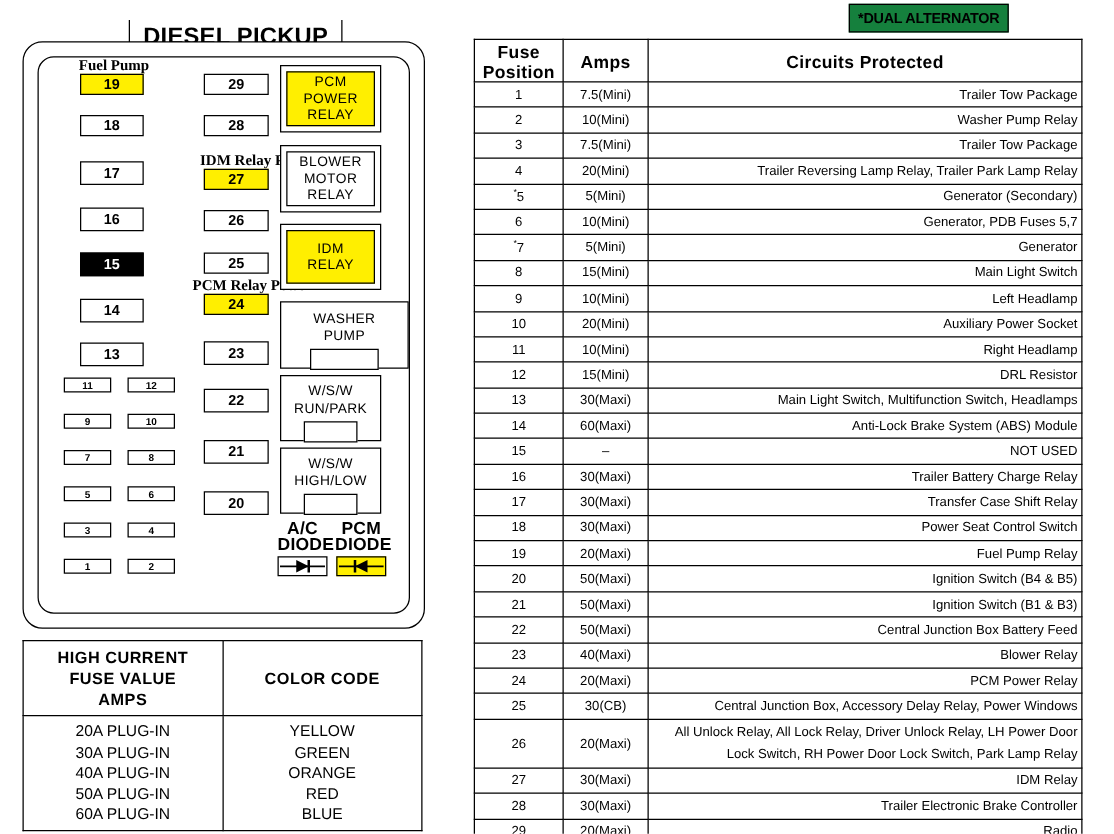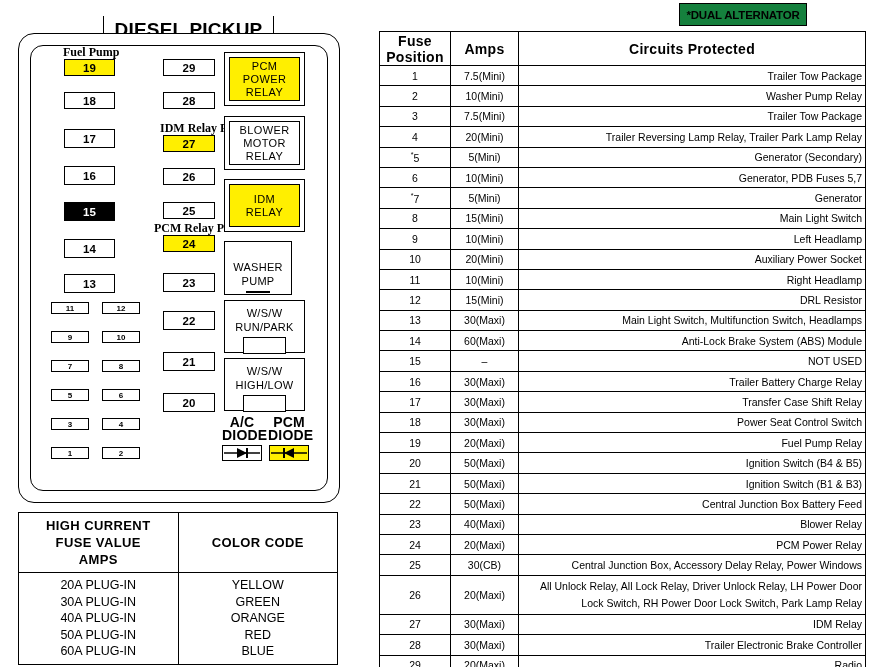--- a/index.html
+++ b/index.html
@@ -190,21 +190,21 @@
     </div>
   </div>
 
   <div class="abs relay-outer" style="left:205px;top:145px;width:81px;height:53px;">
     <div class="relay-inner yellow">
       <span>IDM</span>
       <span>RELAY</span>
     </div>
   </div>
 
-  <div class="abs relay-outer" style="left:205px;top:207px;width:68px;height:54px;padding:12px;">
+  <div class="abs relay-outer" style="left:205px;top:207px;width:103px;height:54px;padding:0;">
     <div class="relay-wsw" style="height:100%;">
       <span style="margin-top:4px;">WASHER</span>
       <span>PUMP</span>
       <div class="wsw-slot"></div>
     </div>
   </div>
 
   <div class="abs relay-outer" style="left:205px;top:266px;width:81px;height:53px;padding:0;">
     <div class="relay-wsw" style="height:100%;">
       <span style="margin-top:3px;">W/S/W</span>

